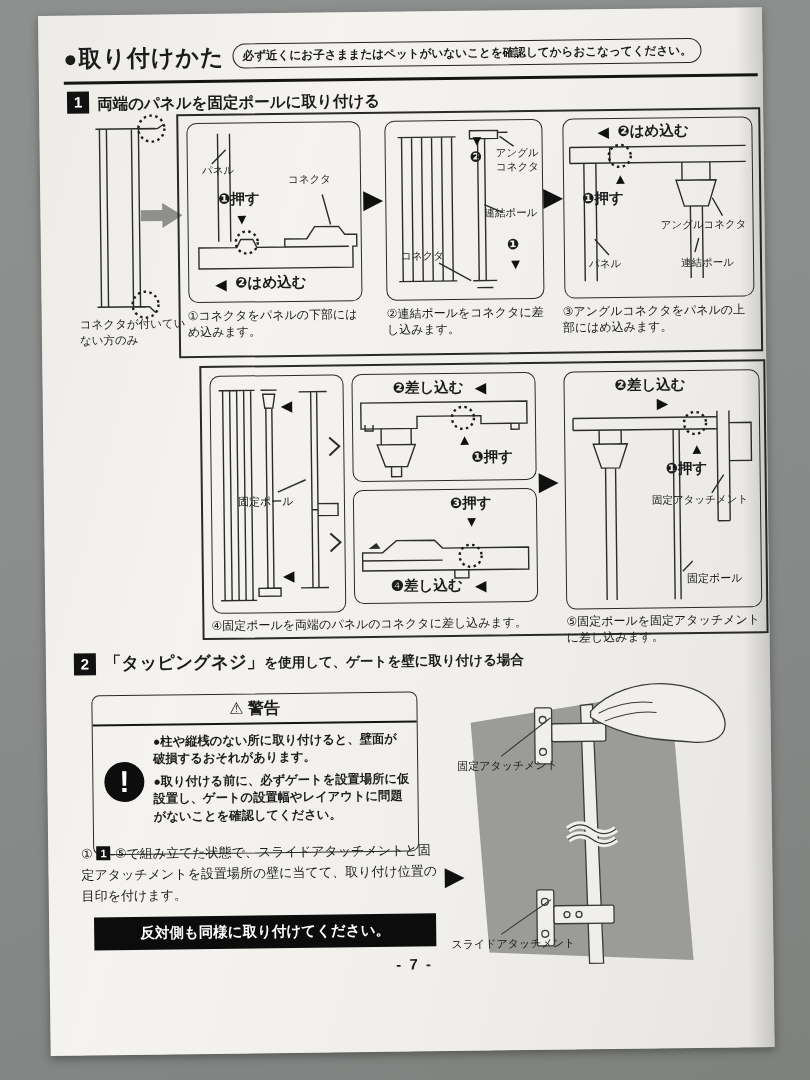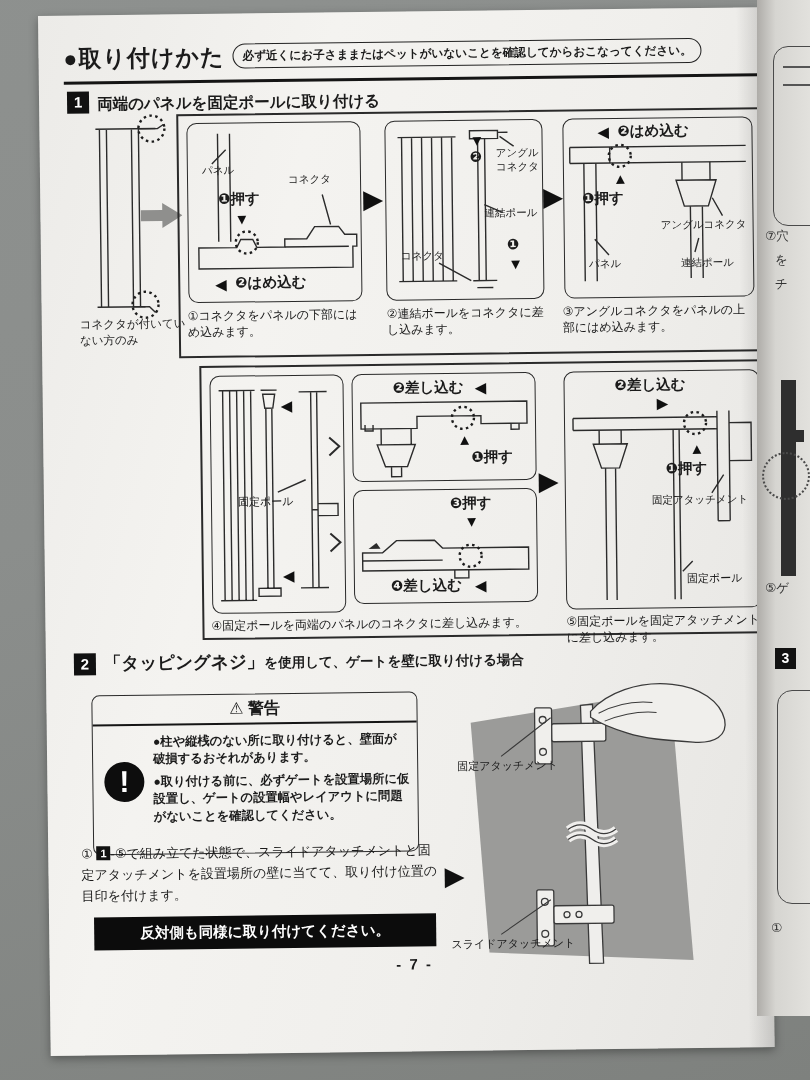--- a/index.html
+++ b/index.html
@@ -172,21 +172,21 @@
 
       <div class="panel" style="left:150px;top:124px;width:182px;height:112px;">
         <svg class="art" width="182" height="112" viewBox="0 0 182 112">
           <path class="ink" d="M8,62 H28 L42,50 H80 l8,8 H174 V80 H8 Z"></path>
           <path class="ink" d="M8,70 H88 M100,80 v8 h14 v-8"></path>
           <path d="M14,58 l8,-6 l4,6 Z" fill="#2b2b2b"></path>
           <circle class="dot" cx="116" cy="66" r="11"></circle>
         </svg>
         <span class="act" style="left:96px;top:4px;">❸押す</span>
         <span class="arr" style="left:110px;top:24px;">▼</span>
-        <span class="act" style="left:36px;top:86px;">❹差し込む</span>
+        <span class="act" style="left:36px;top:86px;font-family:Liberation Serif, serif;">❹差し込む</span>
         <span class="arr" style="left:120px;top:88px;">◀</span>
       </div>
 
       <span class="bigarr" style="left:336px;top:104px;">▶</span>
 
       <div class="panel" style="left:362px;top:8px;width:194px;height:236px;">
         <svg class="art" width="194" height="236" viewBox="0 0 194 236">
           <path class="ink" d="M8,46 H150 M8,58 H150 M8,46 V58"></path>
           <path class="ink" d="M34,58 V72 H56 V58 M28,72 H62 L54,96 H36 Z M40,96 V228 M50,96 V228"></path>
           <path class="ink" d="M108,58 V228 M114,58 V228"></path>
@@ -253,29 +253,14 @@
       </svg>
       <span class="lbl" style="left:18px;top:80px;font-size:11px;">固定アタッチメント</span>
       <span class="lbl" style="left:10px;top:258px;font-size:11px;">スライドアタッチメント</span>
     </div>
 
     <div class="abs" id="pagenum" style="left:320px;top:944px;width:90px;text-align:center;">- 7 -</div>
 
     <div id="paper-curl"></div>
   </div>
 
-  <div id="strip">
-    <div class="stripbox" style="left:16px;top:46px;width:70px;height:178px;"></div>
-    <div class="abs" style="left:26px;top:66px;width:30px;height:2px;background:#555;"></div>
-    <div class="abs" style="left:26px;top:84px;width:30px;height:2px;background:#555;"></div>
-    <span class="striptxt" style="left:8px;top:228px;">⑦穴</span>
-    <span class="striptxt" style="left:18px;top:252px;">を</span>
-    <span class="striptxt" style="left:18px;top:276px;">チ</span>
-    <div id="stripbar" style="left:24px;top:380px;width:15px;height:196px;"></div>
-    <div class="abs" style="position:absolute;left:39px;top:430px;width:8px;height:12px;background:#2e2e2e;"></div>
-    <div id="stripdot" style="left:5px;top:452px;width:44px;height:44px;"></div>
-    <span class="striptxt" style="left:8px;top:580px;">⑤ゲ</span>
-    <div class="abs secnum" style="position:absolute;left:18px;top:648px;width:21px;height:21px;line-height:21px;font-size:14px;">3</div>
-    <div class="stripbox" style="left:20px;top:690px;width:70px;height:212px;"></div>
-    <span class="striptxt" style="left:14px;top:920px;">①</span>
-  </div>
 
 </div>
 
 </body></html>

